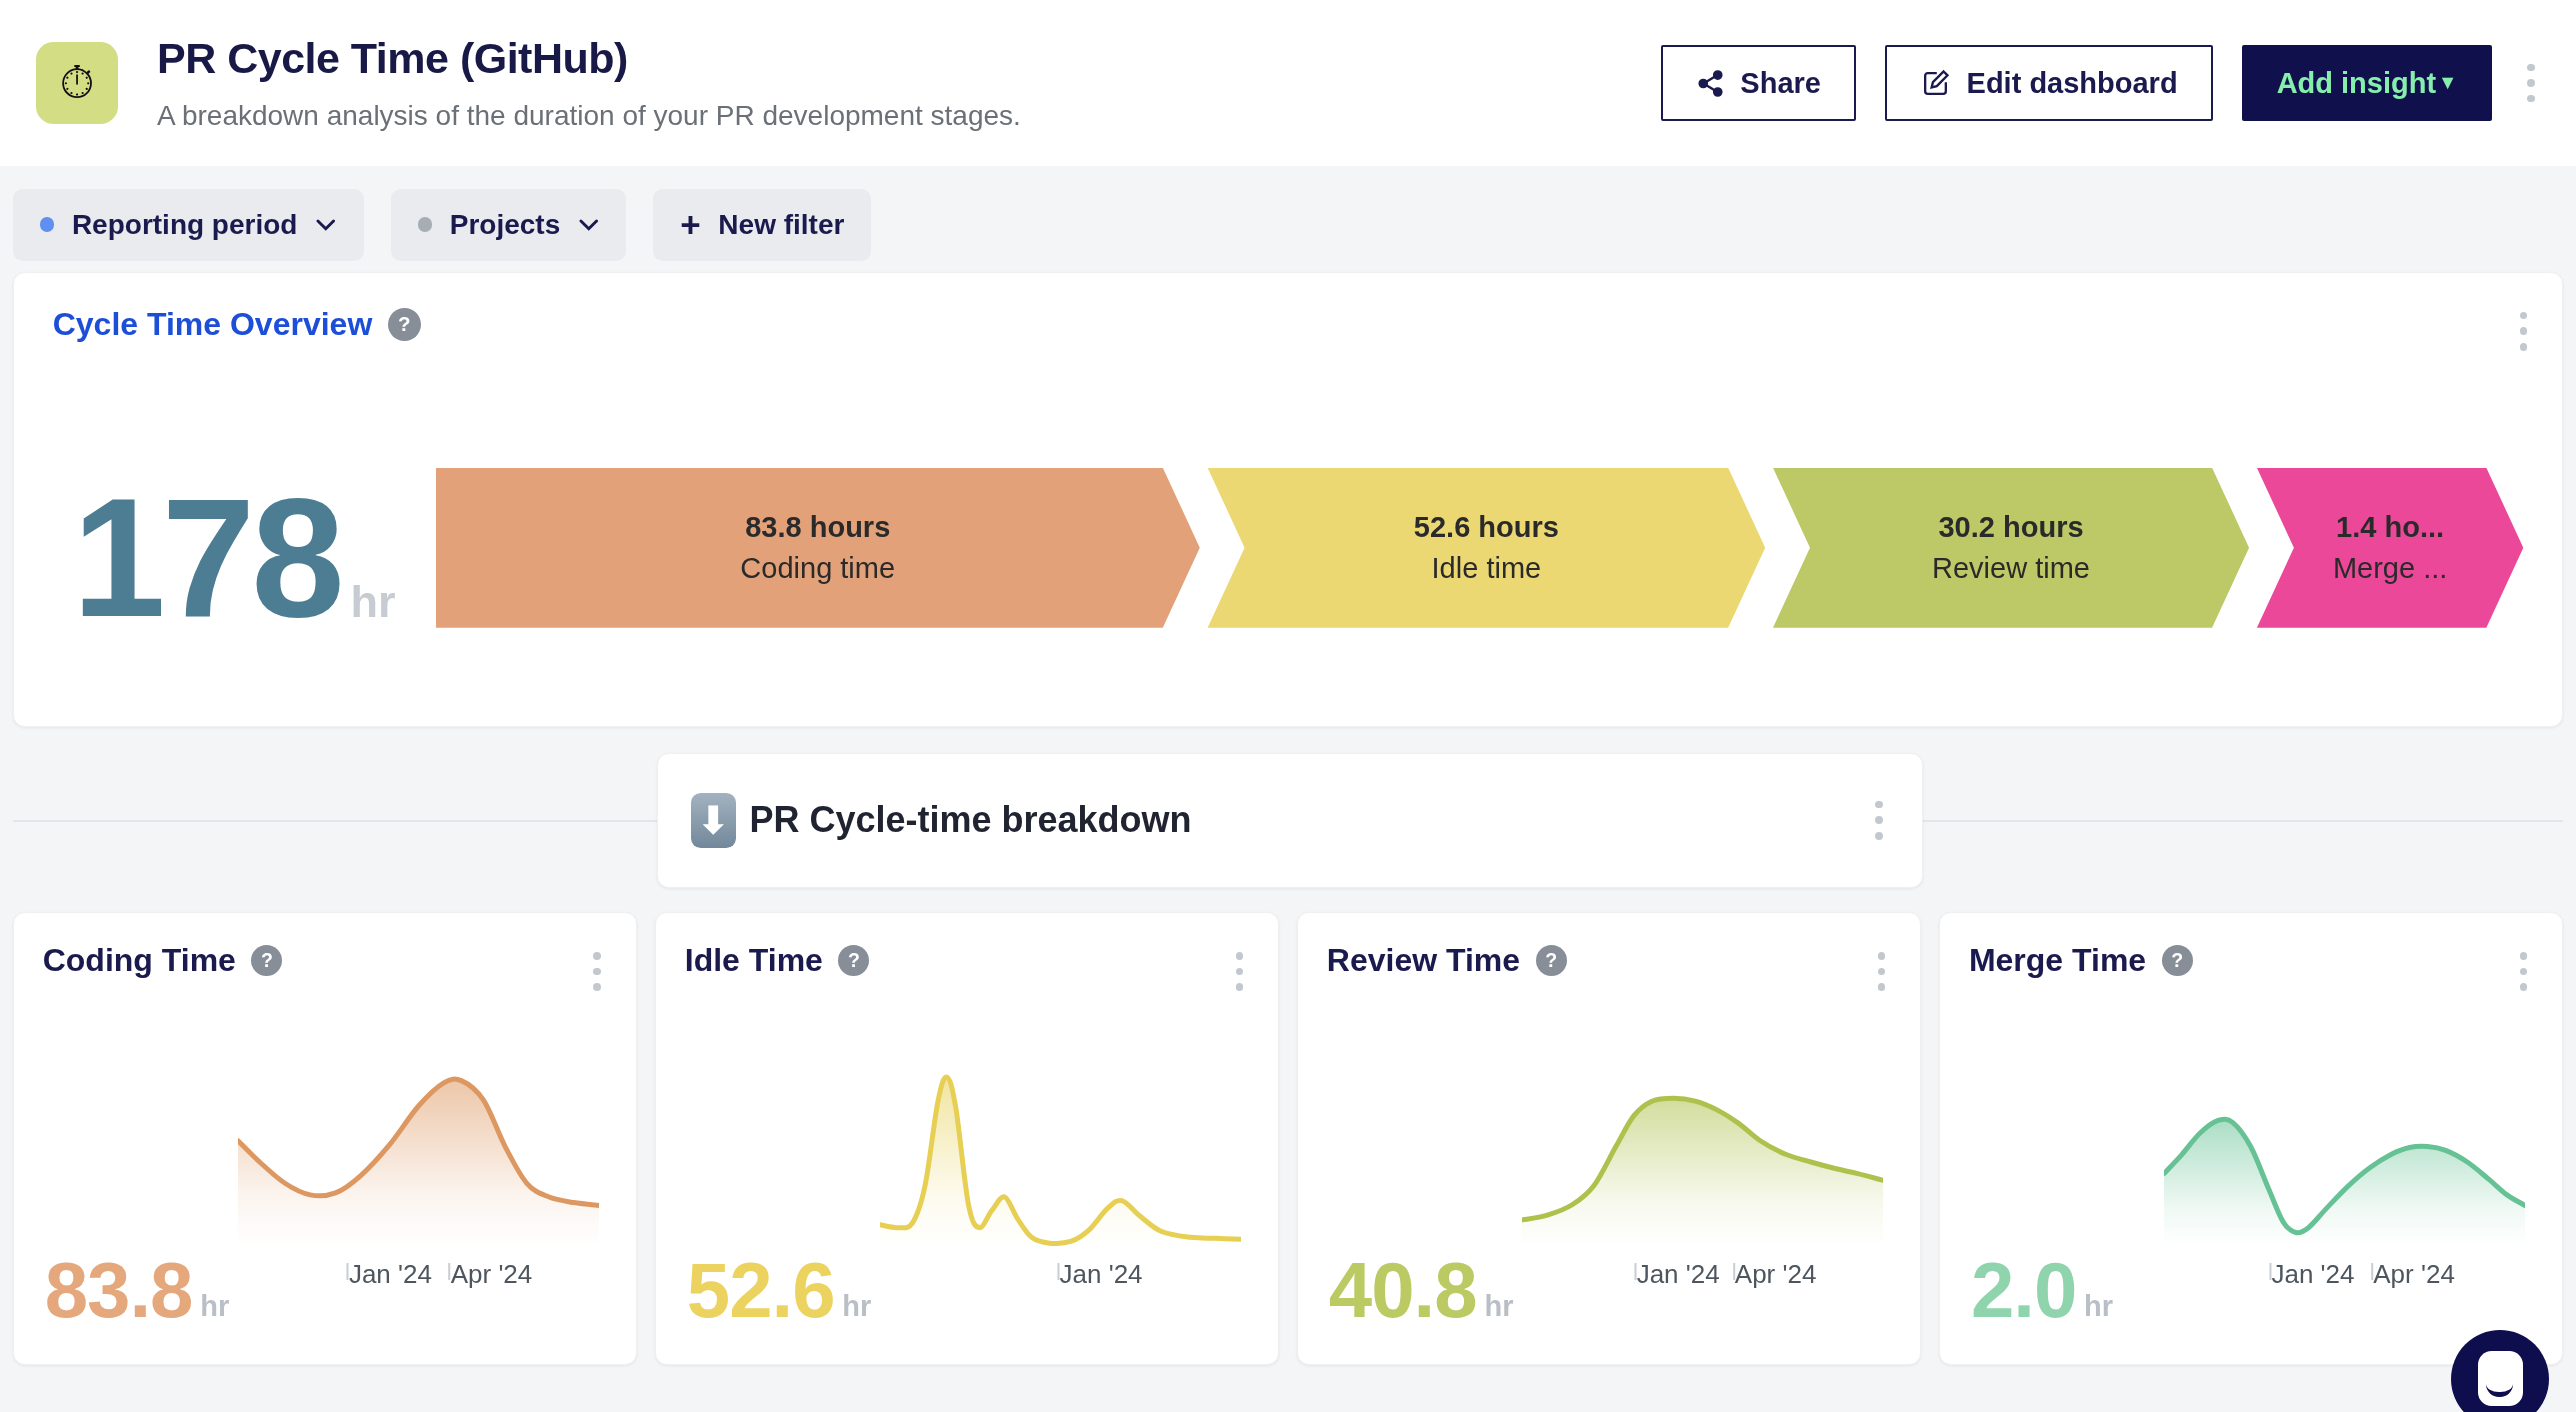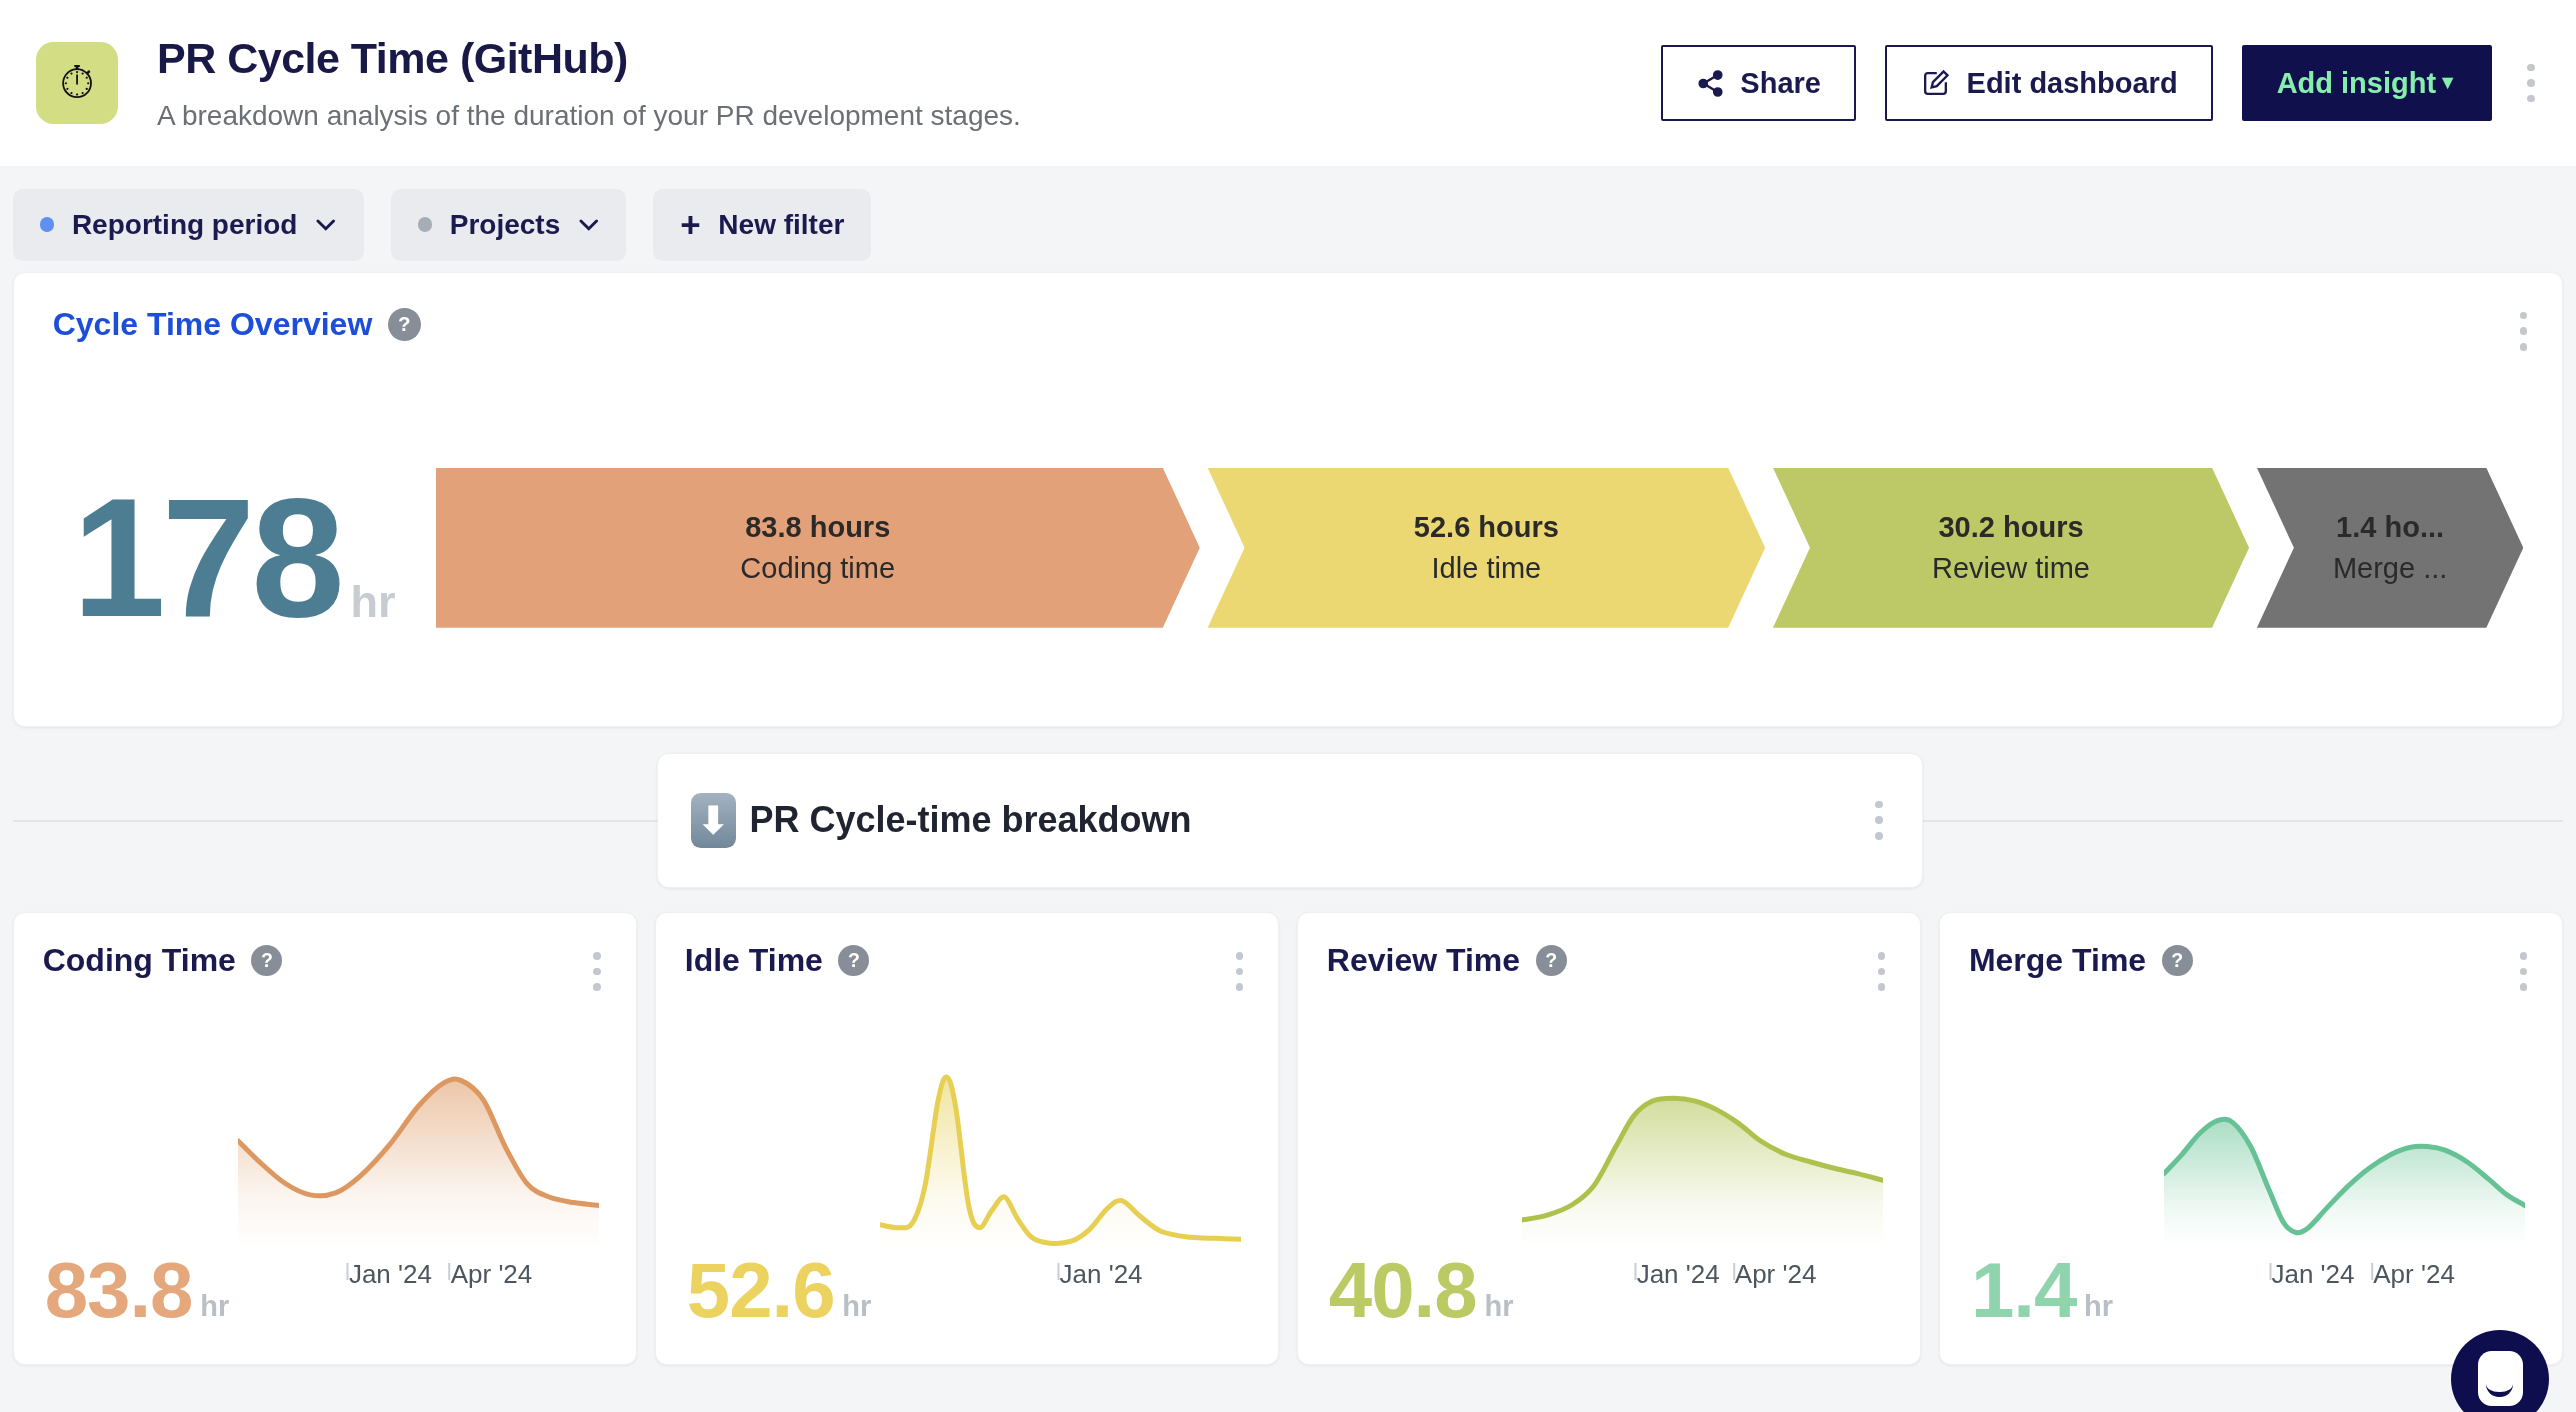--- a/index.html
+++ b/index.html
@@ -179,21 +179,21 @@
         <span class="f-lab">Coding time</span>
       </div>
       <div class="f-seg" style="background: rgb(236, 216, 115); flex-grow: 591; flex-basis: 0px;">
         <span class="f-val">52.6 hours</span>
         <span class="f-lab">Idle time</span>
       </div>
       <div class="f-seg" style="background: rgb(188, 201, 102); flex-grow: 488; flex-basis: 0px;">
         <span class="f-val">30.2 hours</span>
         <span class="f-lab">Review time</span>
       </div>
-      <div class="f-seg" style="background: #737373; flex-grow: 223; flex-basis: 0px; text-align: center;">
+      <div class="f-seg" style="background: #ec4899; flex-grow: 223; flex-basis: 0px; text-align: center;">
         <span class="f-val">1.4 ho...</span>
         <span class="f-lab">Merge ...</span>
       </div>
     </div>
   </div>
 </section>
 
 <div class="breakdown-strip">
   <div class="card breakdown-card">
     <span class="emoji-box">⬇</span>
@@ -348,21 +348,21 @@
         <div class="tick" style="left: 41%;">
           <i></i>
           <span>Jan '24</span>
         </div>
         <div class="tick" style="left: 69%;">
           <i></i>
           <span>Apr '24</span>
         </div>
       </div>
     <div class="metric-value">
-      <span class="mv-num" style="color: rgb(143, 212, 173);">1.4</span>
+      <span class="mv-num" style="color: rgb(143, 212, 173);">2.0</span>
       <span class="mv-unit">hr</span>
     </div>
   </section>
 </div>
 
 <div class="chat-launcher">
   <div class="chat-glyph">
       <i></i>
     </div>
 </div>

